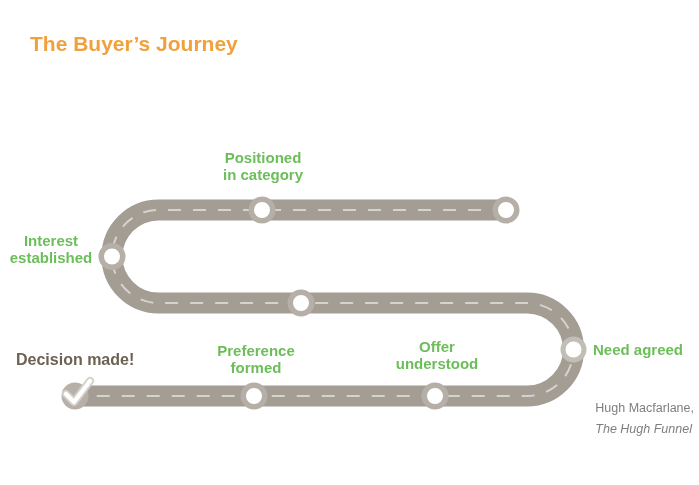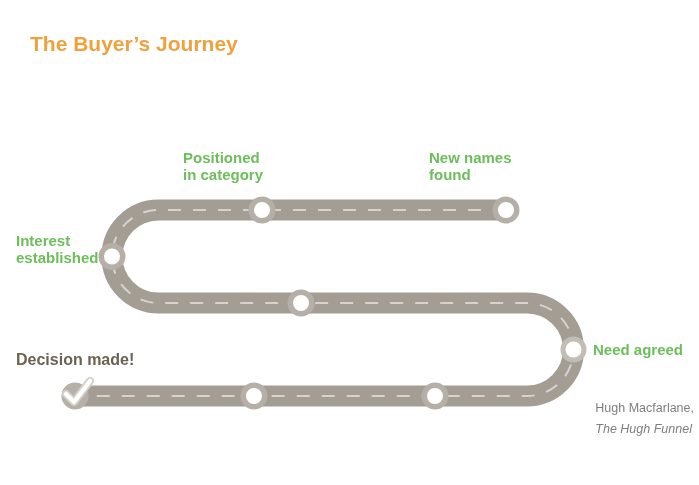--- a/index.html
+++ b/index.html
@@ -21,25 +21,25 @@
   .check{fill:none;stroke:#ffffff;stroke-width:4.5;stroke-linecap:round;stroke-linejoin:round;}
   .title{
     position:absolute;left:30px;top:32px;
     font-weight:bold;font-size:21px;line-height:24px;
     color:var(--c-title,#f0a03c);white-space:nowrap;
   }
   .lbl{
     position:absolute;
     font-weight:bold;font-size:15px;line-height:17px;
     color:var(--c-label_green,#6cbe5a);
-    white-space:pre-line;
+    text-align:center;white-space:pre-line;
   }
   #lbl-newnames{left:429px;top:149px;width:160px;}
   #lbl-positioned{left:183px;top:149px;width:160px;}
-  #lbl-interest{left:0px;top:232px;width:102px;padding-left:16px;}
+  #lbl-interest{left:0px;top:232px;width:102px;}
   #lbl-gap{left:224px;top:244px;width:165px;}
   #lbl-need{left:593px;top:341px;width:110px;text-align:left;}
   #lbl-offer{left:357px;top:338px;width:160px;}
   #lbl-preference{left:176px;top:342px;width:160px;}
   #lbl-decision{
     position:absolute;left:16px;top:349px;
     font-weight:bold;font-size:16px;line-height:22px;
     color:var(--c-decision_text,#6d6152);white-space:nowrap;
   }
   .attribution{
@@ -69,27 +69,29 @@
 
     <g>
       <circle class="dot-check" cx="75" cy="396" r="13.5"></circle>
       <polyline class="check-outline" points="66,394 74,402 90,381"></polyline>
       <polyline class="check" points="66,394 74,402 90,381"></polyline>
     </g>
   </svg>
 
   <div class="title">The Buyer’s Journey</div>
 
-  <div class="lbl" id="lbl-newnames">New names
-found</div>
   <div class="lbl" id="lbl-positioned">Positioned
 in category</div>
   <div class="lbl" id="lbl-interest">Interest
 established</div>
   <div class="lbl" id="lbl-need">Need agreed</div>
+  <div class="lbl" id="lbl-offer">Offer
+understood</div>
+  <div class="lbl" id="lbl-preference">Preference
+formed</div>
 
   <div id="lbl-decision">Decision made!</div>
 
   <div class="attribution">
     <div class="author">Hugh Macfarlane,</div>
     <div class="work">The Hugh Funnel</div>
   </div>
 
 </div>
 

